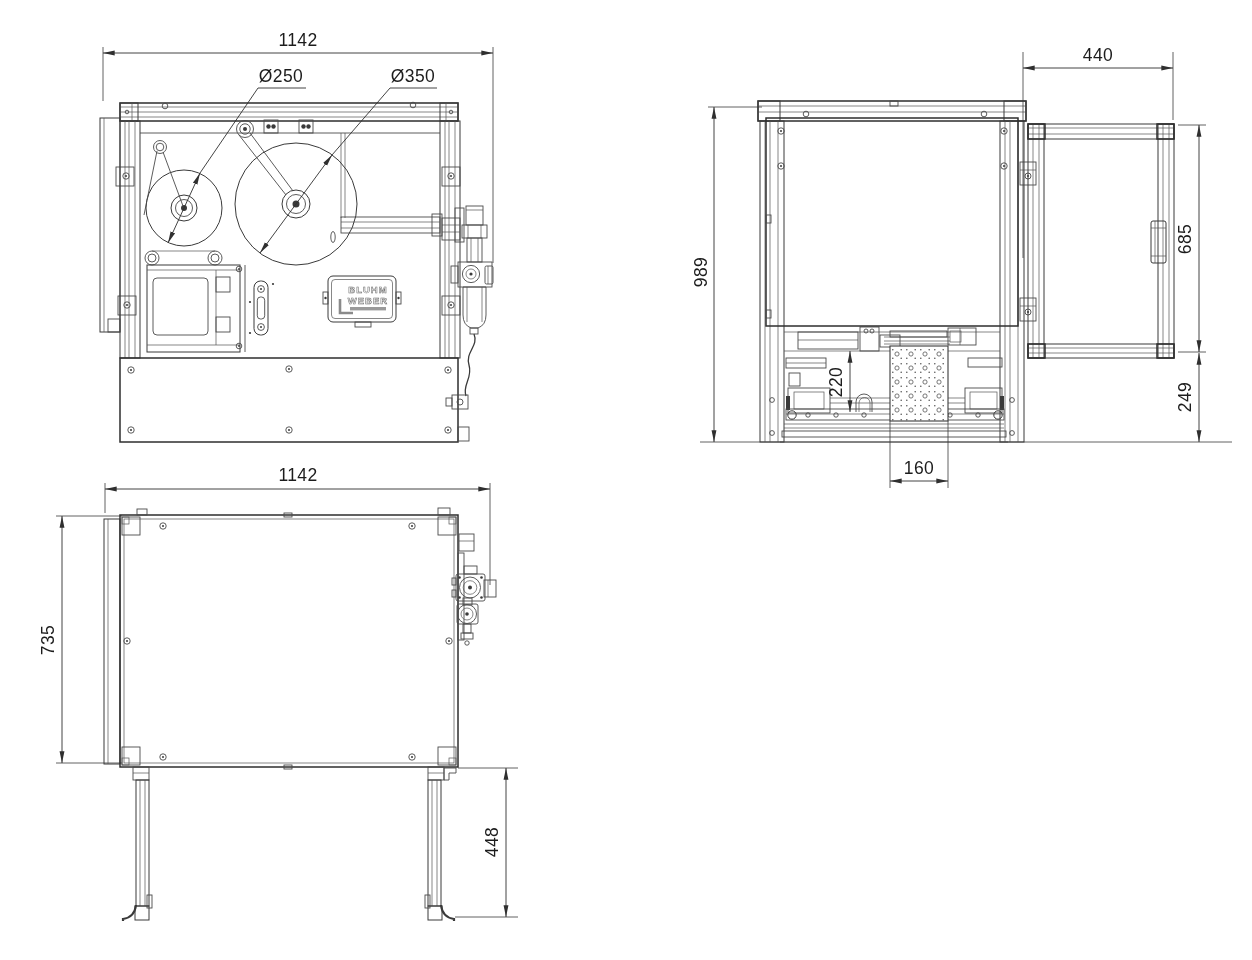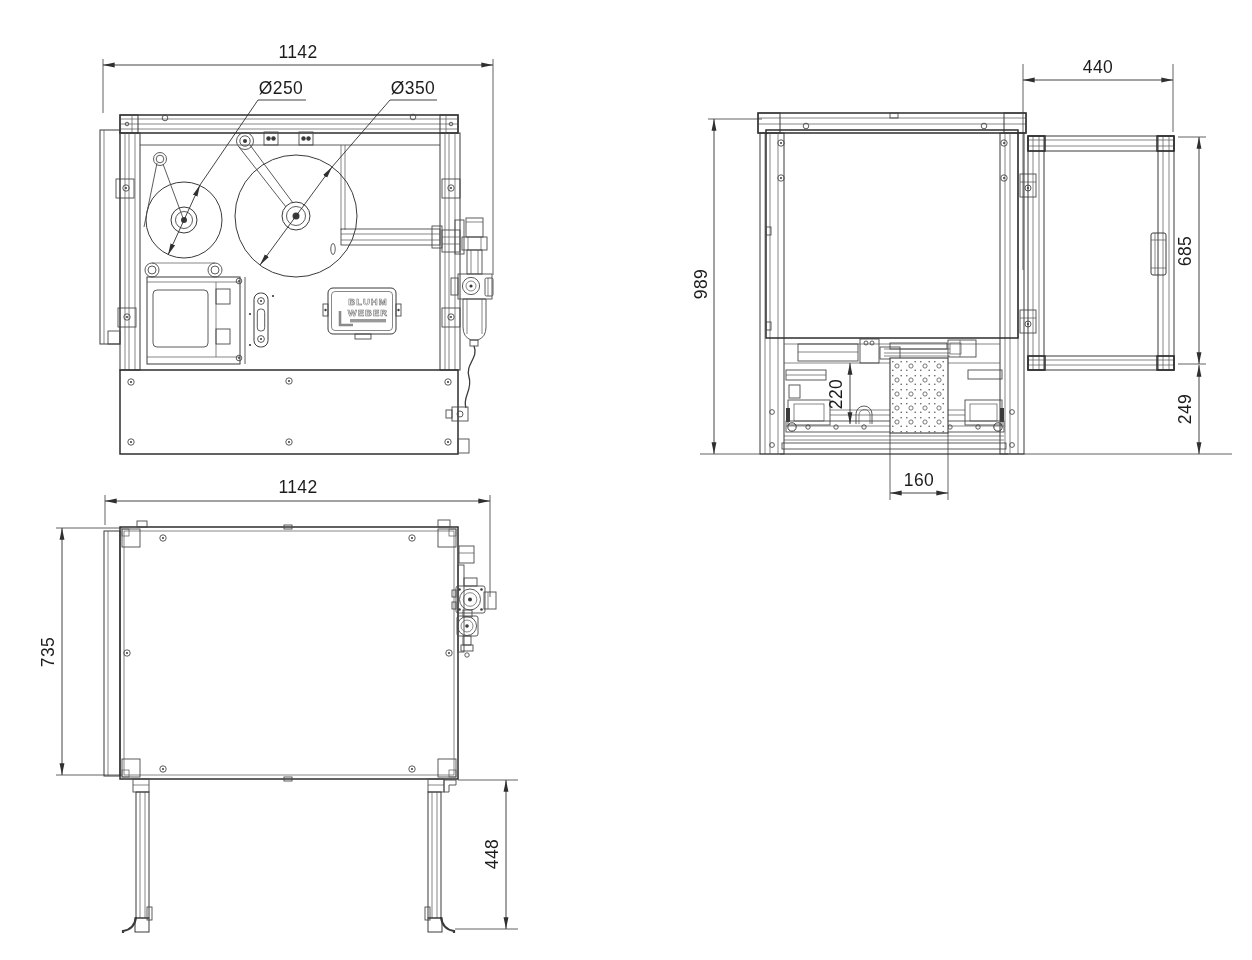--- a/index.html
+++ b/index.html
@@ -1,17 +1,17 @@
 <!DOCTYPE html>
 <html><head>
 <meta charset="utf-8">
 <style>
   html,body{margin:0;padding:0;background:#ffffff;}
   .canvas{position:relative;width:1252px;height:935px;background:#ffffff;overflow:hidden;
-          font-family:"Liberation Sans", sans-serif;margin-top:12px;}
+          font-family:"Liberation Sans", sans-serif;}
   svg{display:block;}
   .ln  {stroke:#3a3a3a;stroke-width:1;fill:none;}
   .ln2 {stroke:#2e2e2e;stroke-width:1.5;fill:none;}
   .thin{stroke:#555555;stroke-width:0.7;fill:none;}
   .det {stroke:#4a4a4a;stroke-width:0.9;fill:none;}
   .fillw{fill:#ffffff;}
   .dim {stroke:#2f2f2f;stroke-width:0.9;fill:none;}
   .ext {stroke:#3a3a3a;stroke-width:0.8;fill:none;}
   .dimtext{font-family:"Liberation Sans",sans-serif;font-size:17.5px;fill:#1c1c1c;letter-spacing:.4px;}
   .dot {fill:#3a3a3a;stroke:none;}

